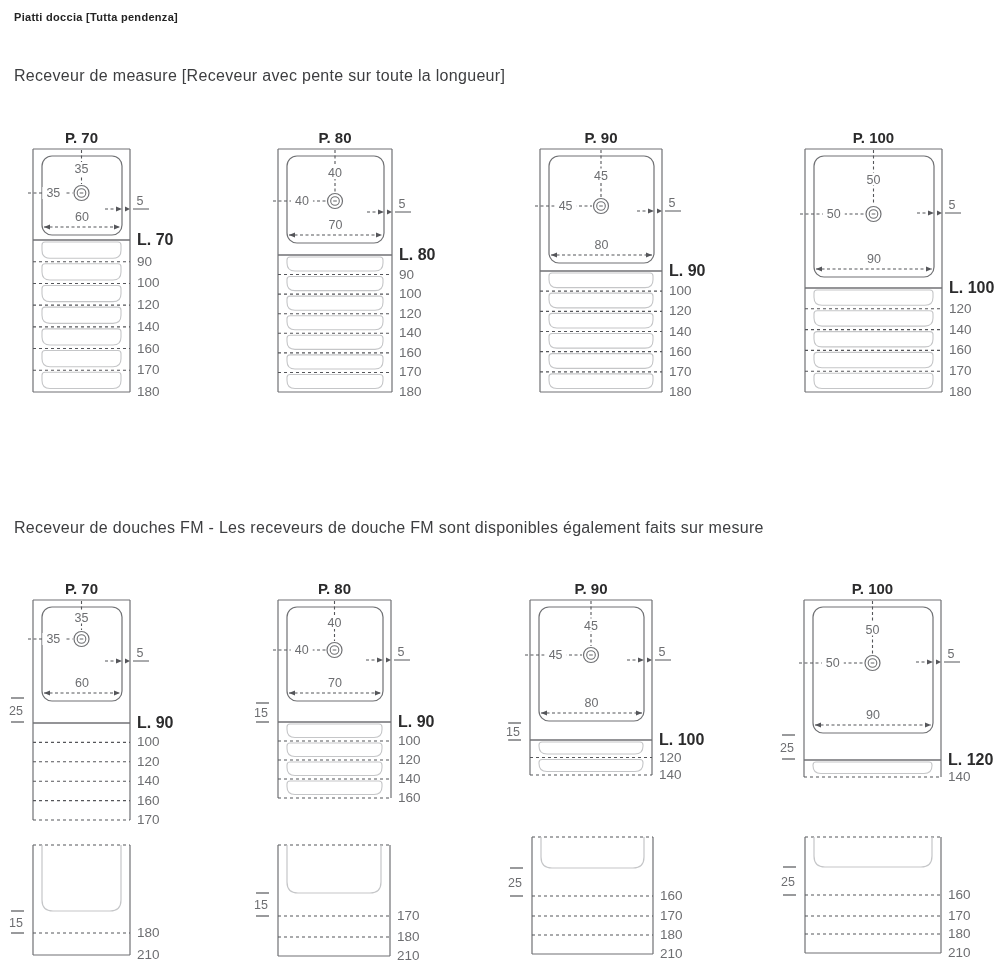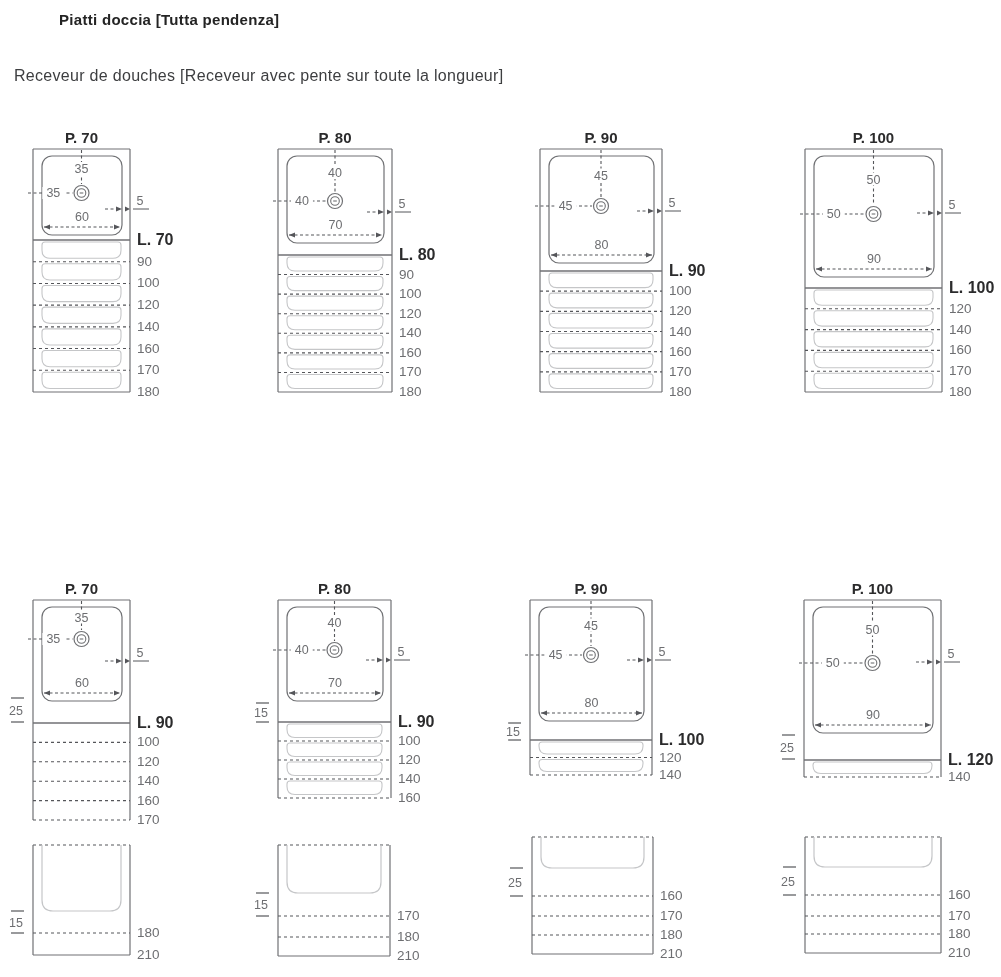--- a/index.html
+++ b/index.html
@@ -1,35 +1,36 @@
 <!DOCTYPE html>
 <html><head>
 <meta charset="utf-8">
 <style>
   html,body{margin:0;padding:0;background:#ffffff;}
   body{font-family:"Liberation Sans",sans-serif;}
   .page{position:relative;width:1001px;height:977px;background:#ffffff;overflow:hidden;}
   .heading{position:absolute;left:14px;white-space:nowrap;letter-spacing:.3px;}
-  .h-it{font-weight:700;font-size:15px;color:#242424;margin-left:45px;}
+  .h-it{font-weight:700;font-size:11px;color:#242424;}
   .h-sub{font-weight:400;font-size:16px;color:#3d3e40;}
   svg{position:absolute;left:0;top:0;}
   svg text{font-family:"Liberation Sans",sans-serif;}
   .t-title{font-weight:700;font-size:15px;fill:#2b2b2c;}
   .t-len{font-weight:700;font-size:16px;fill:#2b2b2c;}
   .t-row{font-weight:400;font-size:13.5px;fill:#6d6e71;}
   .t-dim{font-weight:400;font-size:12.5px;fill:#6d6e71;}
 </style>
 </head>
 <body>
 
 <div class="page">
 
   <div class="heading h-it" style="top:11px">Piatti doccia [Tutta pendenza]</div>
-  <div class="heading h-sub" style="top:67px">Receveur de douches [Receveur avec pente sur toute la longueur]</div>
+  <div class="heading h-sub" style="top:67px">Receveur de measure [Receveur avec pente sur toute la longueur]</div>
 
+  <div class="heading h-sub" style="top:519px">Receveur de douches FM - Les receveurs de douche FM sont disponibles également faits sur mesure</div>
 
   <svg id="diagram-svg" width="1001" height="977" viewBox="0 0 1001 977">
       <g>
         <text x="81.5" y="143" text-anchor="middle" class="t-title">P. 70</text>
         <line x1="33" y1="149" x2="130" y2="149" stroke="#707174" stroke-width="1.2"></line>
         <line x1="33" y1="149" x2="33" y2="392" stroke="#707174" stroke-width="1.2"></line>
         <line x1="130" y1="149" x2="130" y2="392" stroke="#707174" stroke-width="1.2"></line>
         <line x1="33" y1="392" x2="130" y2="392" stroke="#707174" stroke-width="1.2"></line>
         <line x1="33" y1="240" x2="130" y2="240" stroke="#707174" stroke-width="1.5"></line>
         <rect x="42" y="156" width="80" height="79" rx="10" ry="10" fill="none" stroke="#707174" stroke-width="1.2"></rect>

